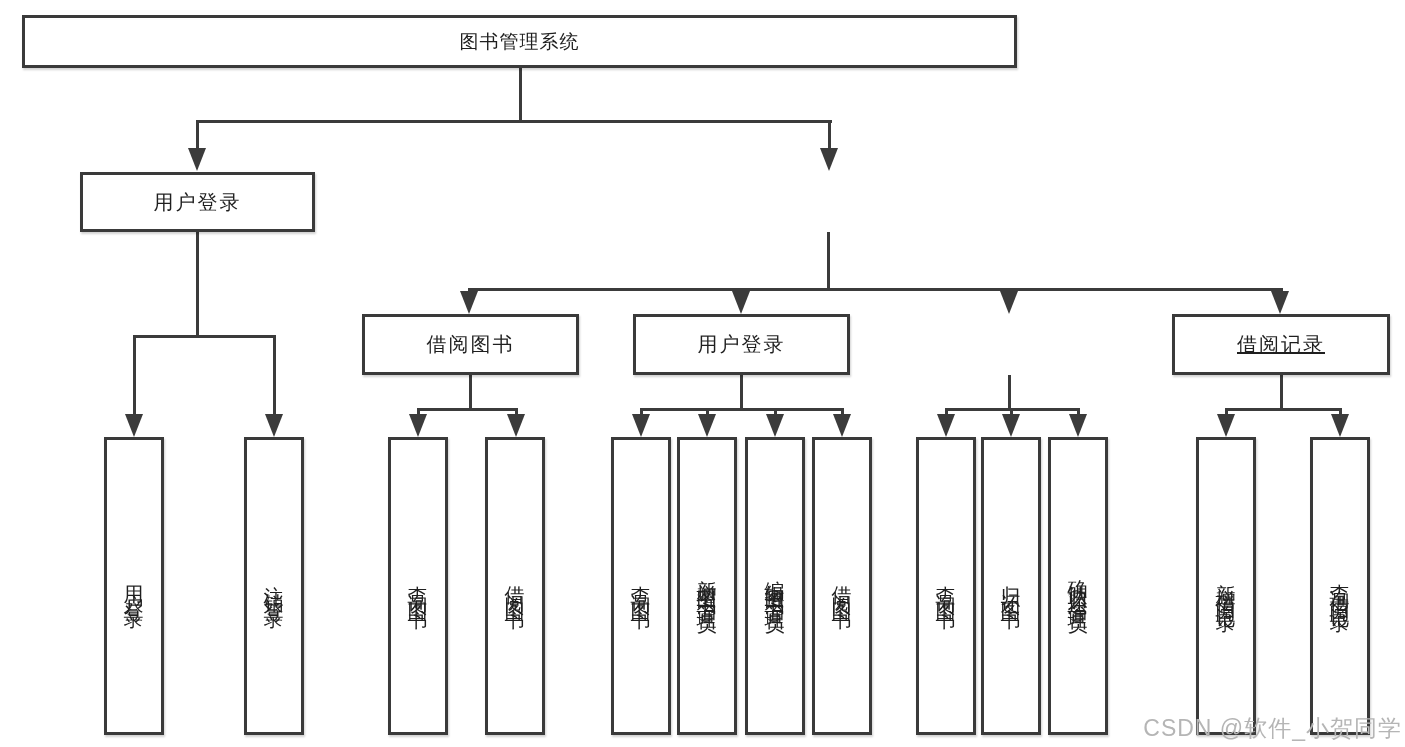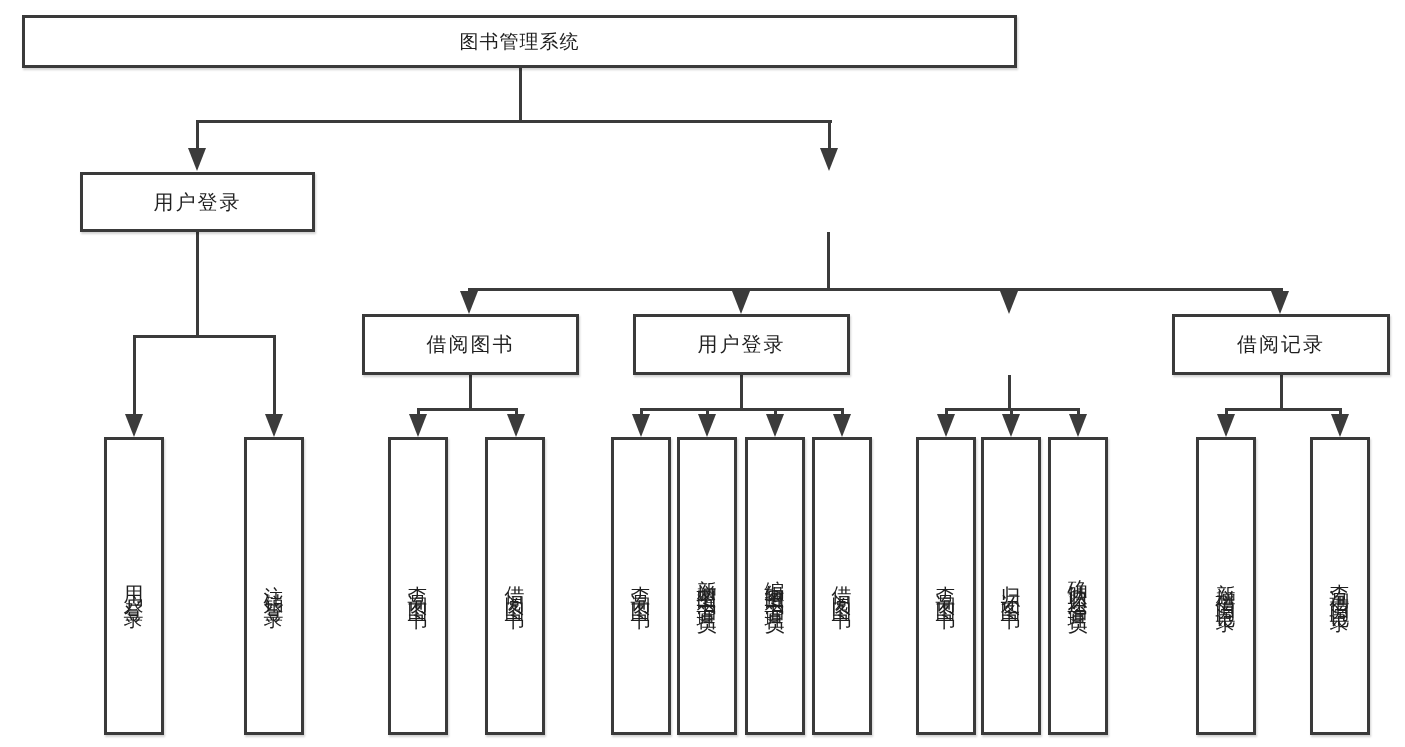--- a/index.html
+++ b/index.html
@@ -85,21 +85,21 @@
   <div class="arrowhead" style="left:460px; top:291px;"></div>
   <div class="vline" style="left:740px; top:288px; height:8px;"></div>
   <div class="arrowhead" style="left:732px; top:291px;"></div>
   <div class="vline" style="left:1008px; top:288px; height:8px;"></div>
   <div class="arrowhead" style="left:1000px; top:291px;"></div>
   <div class="vline" style="left:1279px; top:288px; height:8px;"></div>
   <div class="arrowhead" style="left:1271px; top:291px;"></div>
 
   <div class="node" style="left:362px; top:314px; width:217px; height:61px;">借阅图书</div>
   <div class="node" style="left:633px; top:314px; width:217px; height:61px;">用户登录</div>
-  <div class="node" style="left:1172px; top:314px; width:218px; height:61px;">借阅记录</div>
+  <div class="node" style="left:1172px; top:314px; width:218px; height:61px;text-decoration:underline;">借阅记录</div>
 
   <div class="vline" style="left:469px; top:375px; height:33px;"></div>
   <div class="hline" style="left:417px; top:408px; width:100px;"></div>
   <div class="vline" style="left:417px; top:408px; height:9px;"></div>
   <div class="arrowhead" style="left:409px; top:414px;"></div>
   <div class="vline" style="left:515px; top:408px; height:9px;"></div>
   <div class="arrowhead" style="left:507px; top:414px;"></div>
 
   <div class="vline" style="left:740px; top:375px; height:33px;"></div>
   <div class="hline" style="left:640px; top:408px; width:203px;"></div>
@@ -139,14 +139,15 @@
   <div class="node leaf" style="left:745px;  top:437px; width:60px; height:298px; letter-spacing:5px;">编辑图书（管理员）</div>
   <div class="node leaf" style="left:812px;  top:437px; width:60px; height:298px;">借阅图书</div>
 
   <div class="node leaf" style="left:916px;  top:437px; width:60px; height:298px;">查询图书</div>
   <div class="node leaf" style="left:981px;  top:437px; width:60px; height:298px;">归还图书</div>
   <div class="node leaf" style="left:1048px; top:437px; width:60px; height:298px; letter-spacing:5px;">确认归还（管理员）</div>
 
   <div class="node leaf" style="left:1196px; top:437px; width:60px; height:298px; letter-spacing:6px;">新增借阅记录</div>
   <div class="node leaf" style="left:1310px; top:437px; width:60px; height:298px; letter-spacing:6px;">查询借阅记录</div>
 
+  <div class="watermark">CSDN @软件_小贺同学</div>
 
 </div>
 
 </body></html>

